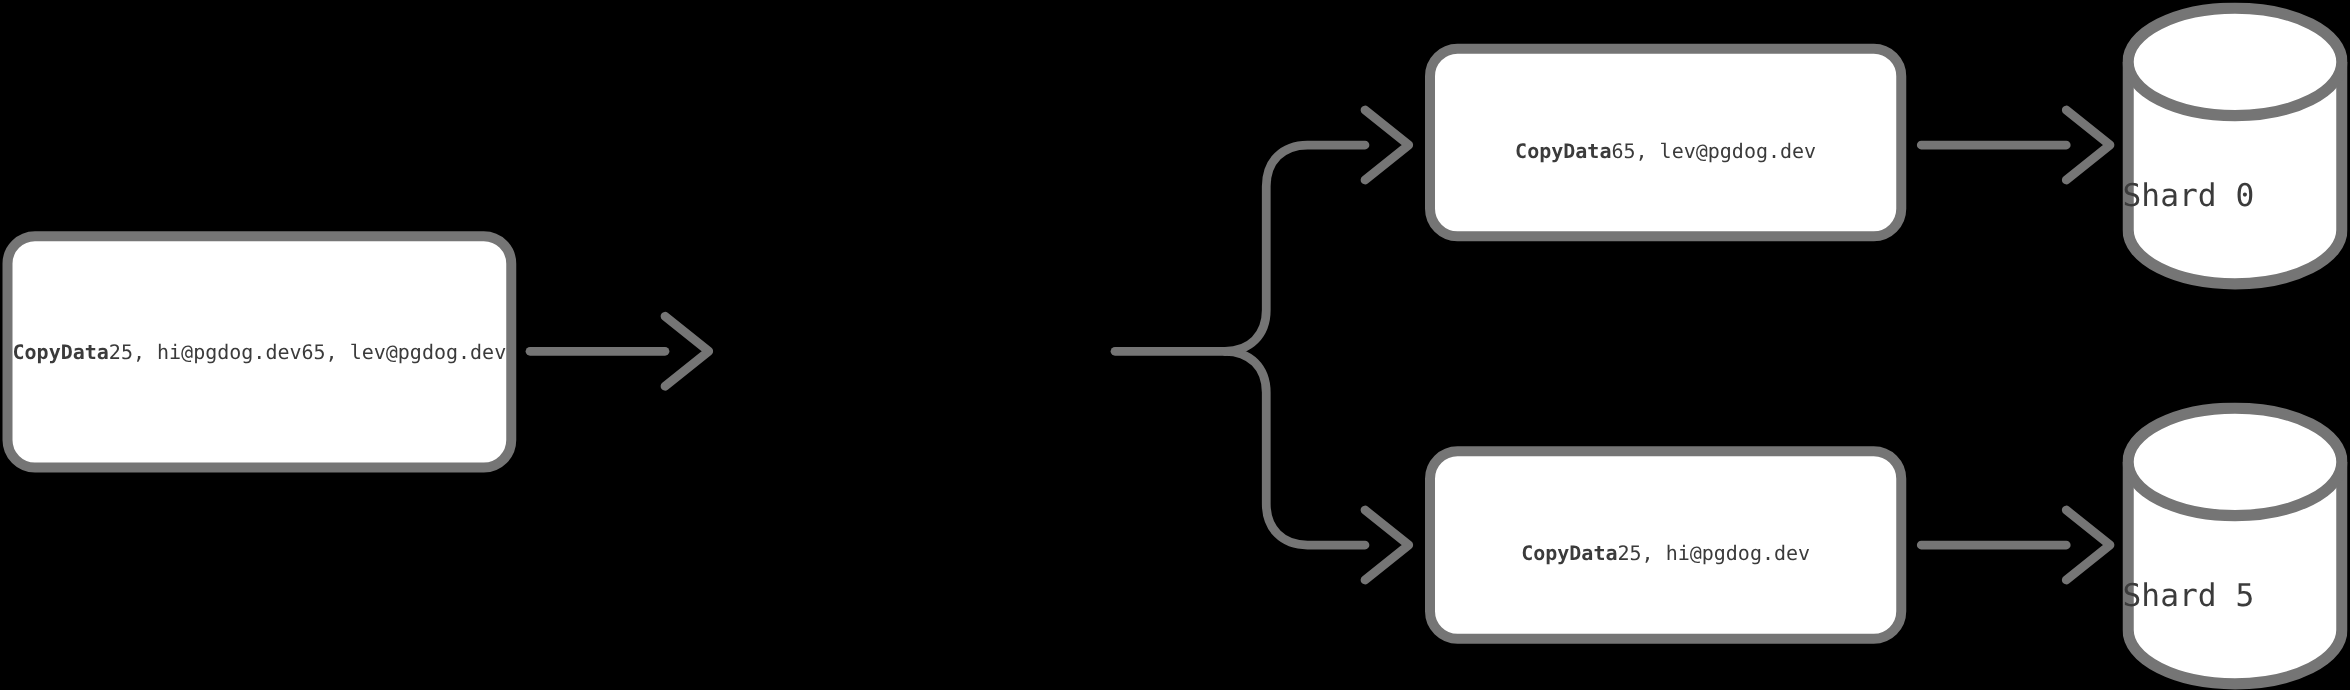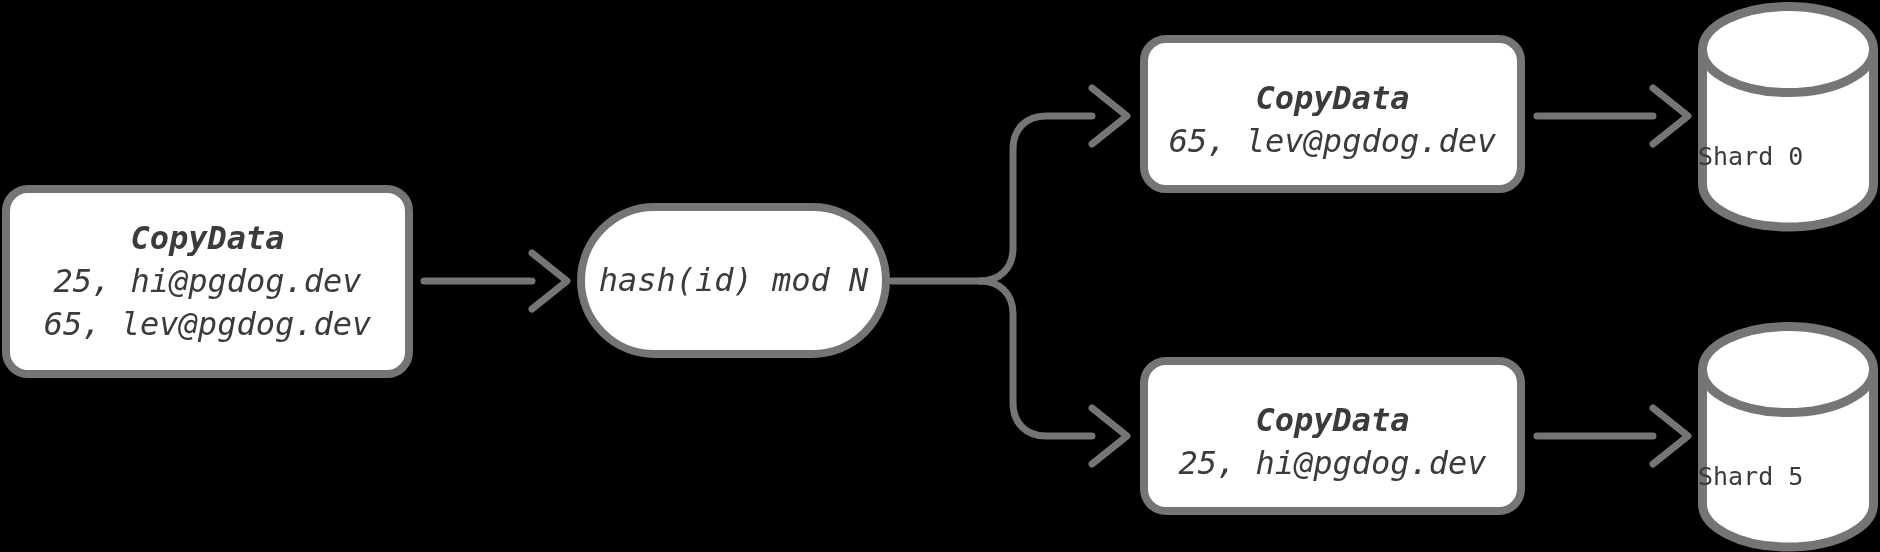--- a/index.html
+++ b/index.html
@@ -25,27 +25,26 @@
     stroke-linecap:round;
     stroke-linejoin:round;
   }
   .node{
     position:absolute;
     box-sizing:border-box;
     background:var(--fill);
     border:8px solid var(--stroke);
     border-radius:26px;
     display:flex;
-    flex-direction:column;
+    flex-direction:row;
     align-items:center;
     justify-content:center;
     text-align:center;
-    font-size:32px;
+    font-size:16px;
     line-height:43px;
-    font-style:italic;
   }
   .node .title{font-weight:bold;}
   .node-source{left:2px;top:185px;width:411px;height:193px;}
   .node-hash{left:577px;top:203px;width:313px;height:155px;border-radius:78px;}
   .node-copy-top{left:1140px;top:35px;width:385px;height:158px;padding-top:12px;}
   .node-copy-bottom{left:1140px;top:357px;width:385px;height:158px;padding-top:12px;}
   .cylinder{position:absolute;width:180px;height:230px;}
   .cyl-top{left:1698px;top:2px;}
   .cyl-bottom{left:1698px;top:322px;}
   .cyl-shape{stroke:var(--stroke);stroke-width:9;fill:var(--fill);}
@@ -84,23 +83,20 @@
     <path class="connector" d="M 1537 436 H 1653"></path>
     <path class="connector" d="M 1653 408 L 1688 436 L 1653 464"></path>
   </svg>
 
   <div class="node node-source">
     <div class="title">CopyData</div>
     <div class="row">25, hi@pgdog.dev</div>
     <div class="row">65, lev@pgdog.dev</div>
   </div>
 
-  <div class="node node-hash">
-    <div class="row">hash(id) mod N</div>
-  </div>
 
   <div class="node node-copy-top">
     <div class="title">CopyData</div>
     <div class="row">65, lev@pgdog.dev</div>
   </div>
 
   <div class="node node-copy-bottom">
     <div class="title">CopyData</div>
     <div class="row">25, hi@pgdog.dev</div>
   </div>

